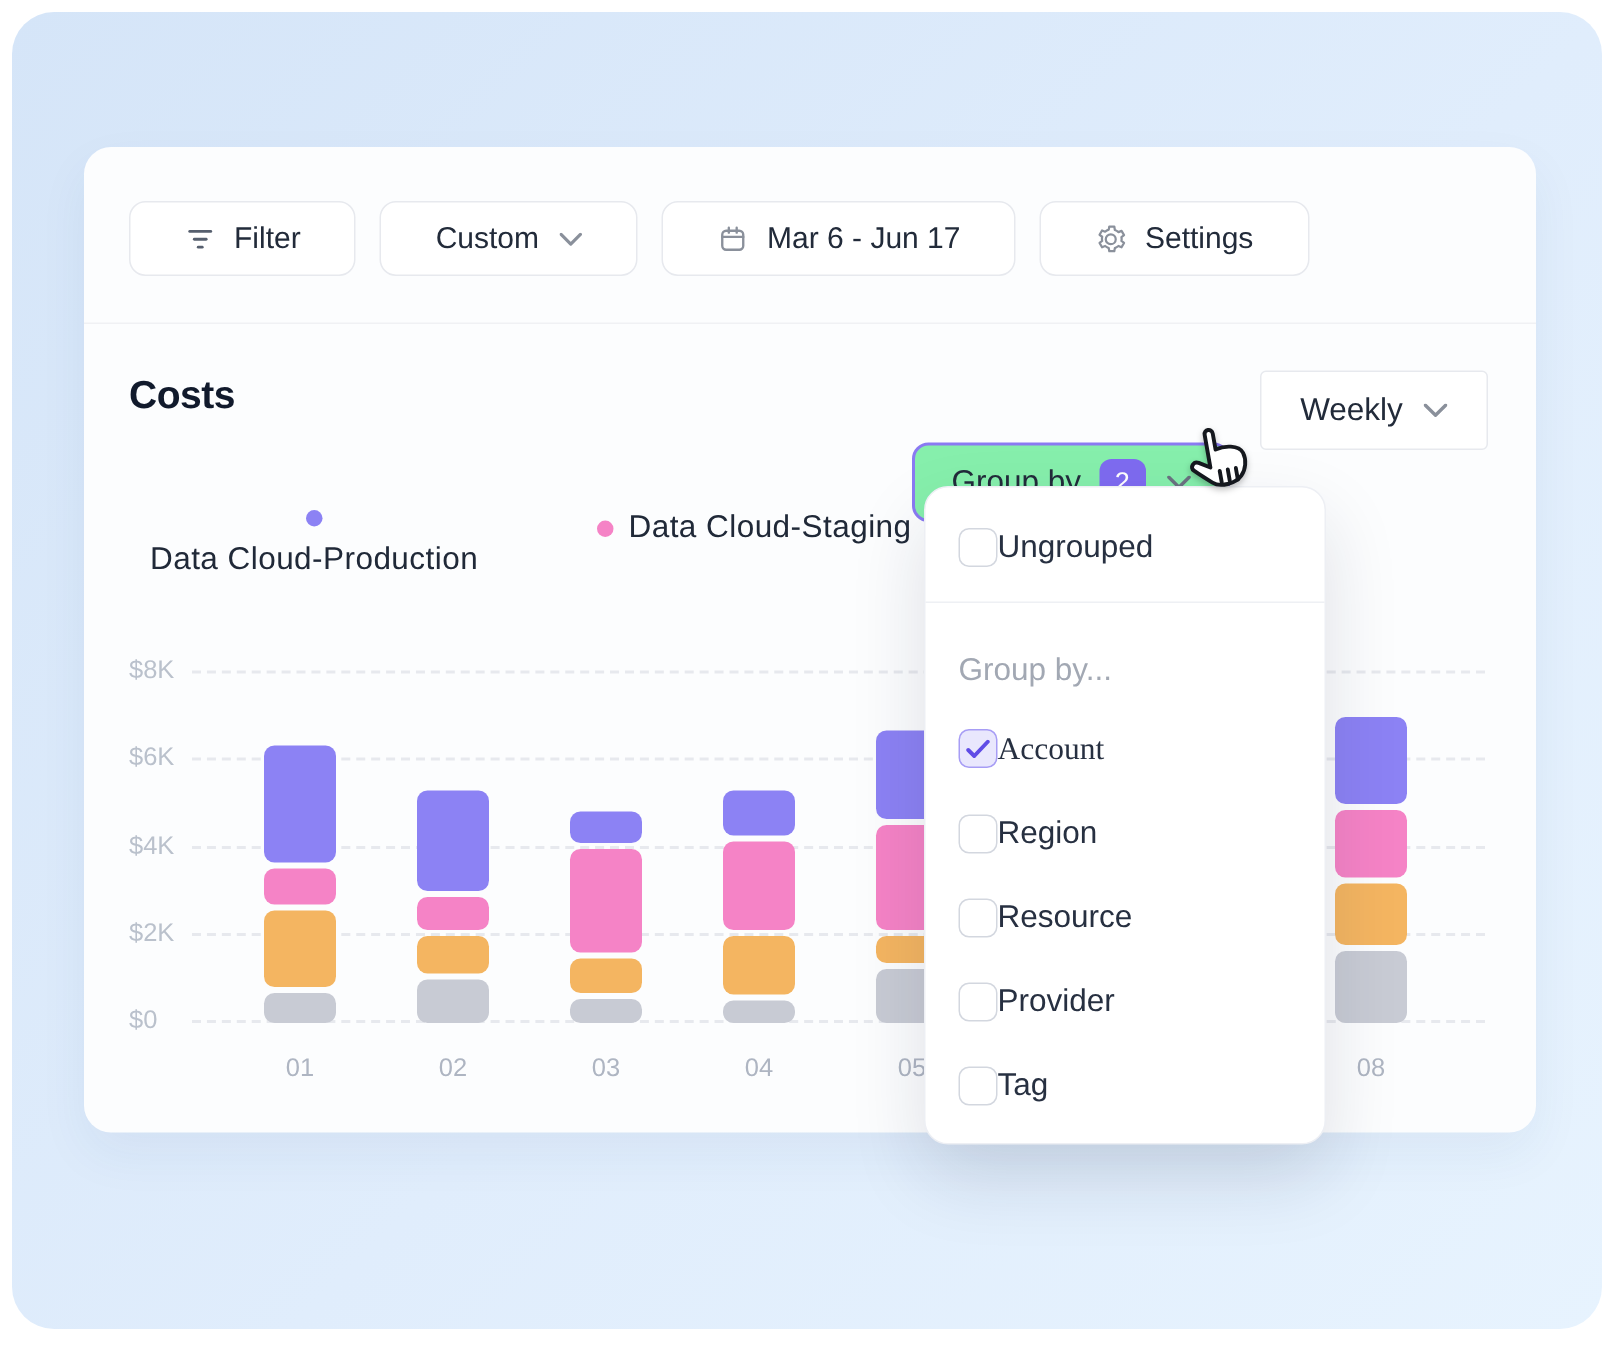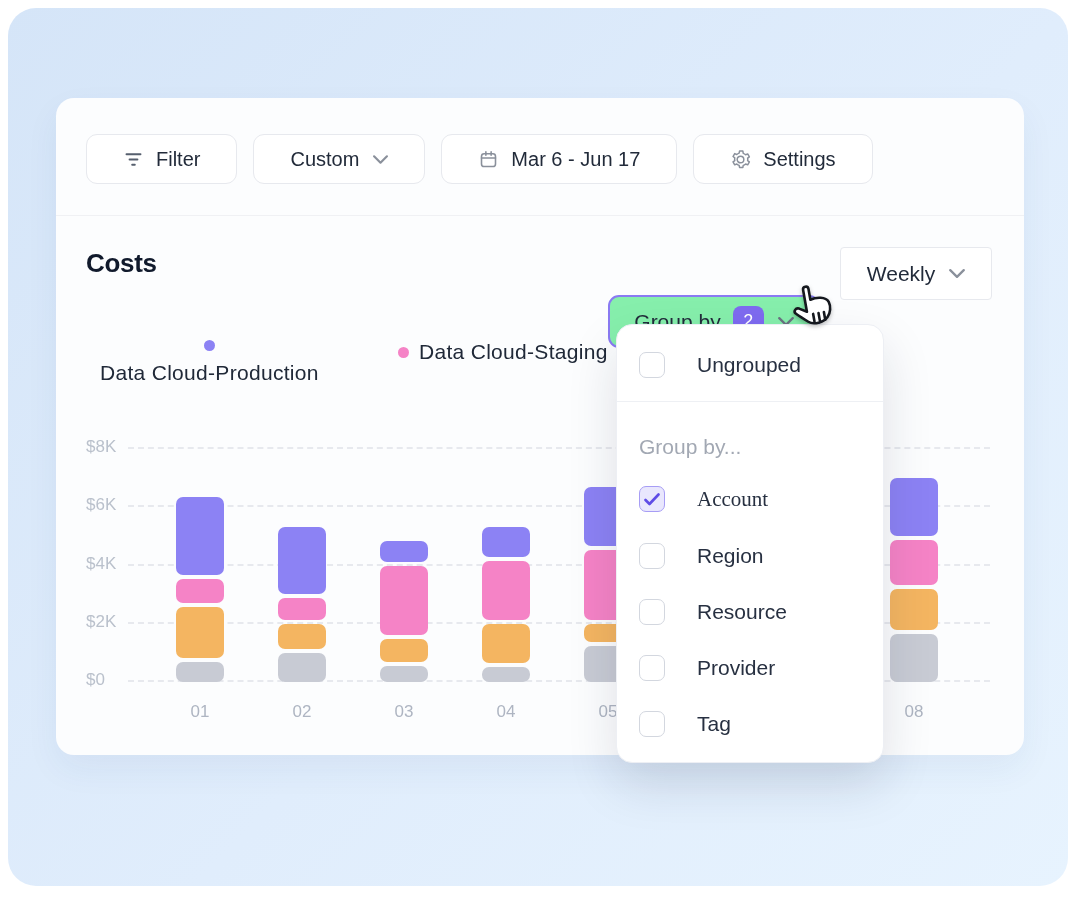--- a/index.html
+++ b/index.html
@@ -62,21 +62,21 @@
     position:absolute; left:608px; top:316px; width:268px; z-index:20;
     background:#fff; border:1px solid #edeff4; border-radius:16px;
     box-shadow:0 22px 50px rgba(23,32,64,.13);
     padding:12px 0 10px;
   }
   .menu-row { display:flex; align-items:center; height:56px; padding:0 22px; cursor:pointer; }
   .menu-row.first-option { height:58px;font-family:Liberation Serif, serif; }
   .menu-sep { height:1px; background:#eef0f4; margin:8px 0; }
   .menu-section { display:flex; align-items:center; height:60px; padding:14px 22px 0;
     font-size:21px; color:#a2a8b3; }
-  .menu-label { margin-left:32px; font-size:21px; color:#273041; }
+  .menu-label { margin-left:0; font-size:21px; color:#273041; }
   .cb {
     width:26px; height:26px; border-radius:7px; border:1.5px solid #d3d7df;
     background:#fff; display:inline-flex; align-items:center; justify-content:center; flex:0 0 auto;
   }
   .cb.checked { background:#e9e7fd; border-color:#a79df5; }
   
   .cursor { position:absolute; left:781px; top:271px; z-index:40; pointer-events:none;
     filter:drop-shadow(0 2px 2px rgba(0,0,0,.25)); }
 </style>
 </head>

